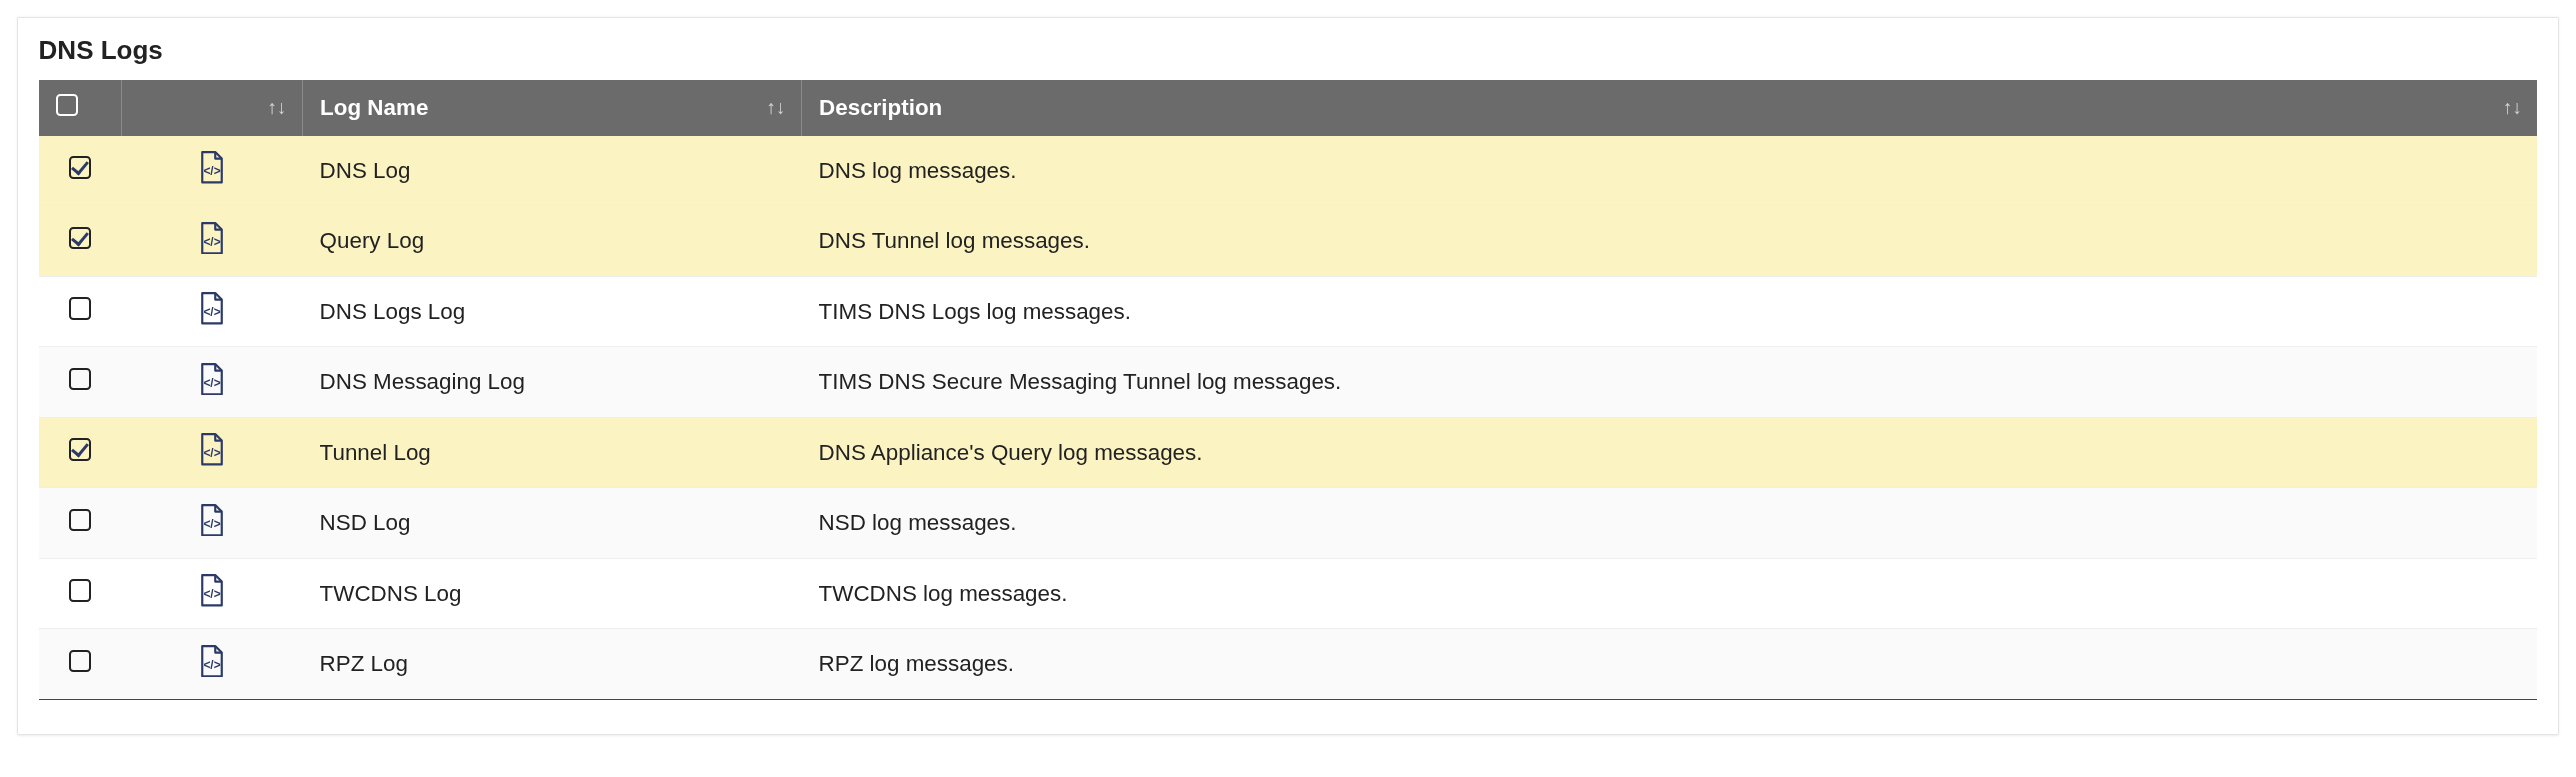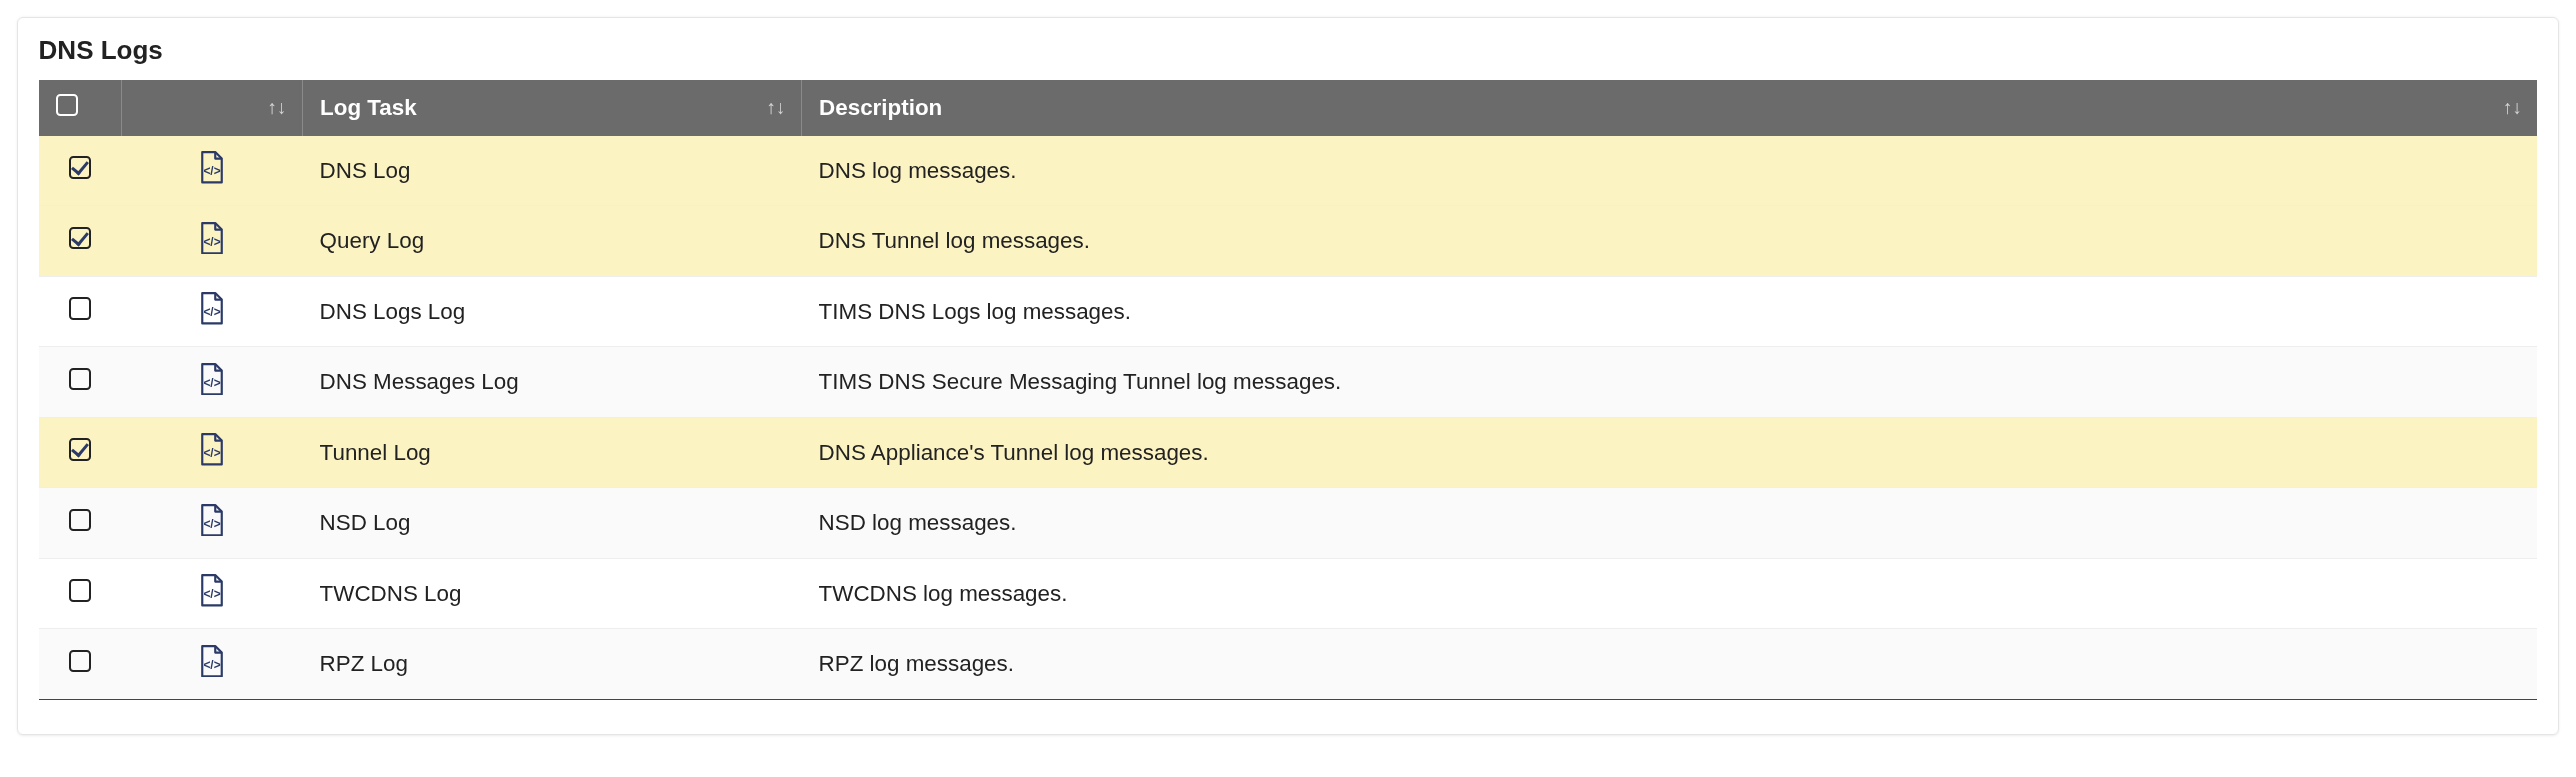--- a/index.html
+++ b/index.html
@@ -5,21 +5,21 @@
   * { box-sizing: border-box; }
   body {
     margin: 0;
     padding: 17px;
     font-family: Arial, Helvetica, sans-serif;
     background: #fff;
     color: #222;
   }
   .panel {
     border: 0.9px solid #e5e5e5;
-    border-radius: 6px;
+    border-radius: 1px;
     box-shadow: 0 0.9px 2.6px rgba(0,0,0,0.08);
     padding: 17px 20.6px 34px 20.6px;
   }
   .panel-title {
     font-size: 26px;
     font-weight: 700;
     margin: 0 0 13.8px 0;
     color: #222;
   }
   table.data {
@@ -115,21 +115,21 @@
     </colgroup>
     <thead>
       <tr>
         <th class="cb-cell">
           <span class="header-cb"></span>
         </th>
         <th>
           <span class="sort-arrows">↑↓</span>
         </th>
         <th>
-          <span>Log Task</span>
+          <span>Log Name</span>
           <span class="sort-arrows">↑↓</span>
         </th>
         <th>
           <span>Description</span>
           <span class="sort-arrows">↑↓</span>
         </th>
       </tr>
     </thead>
     <tbody id="rows">
         <tr class="selected">
@@ -166,33 +166,33 @@
           <td>TIMS DNS Logs log messages.</td>
         </tr>
         <tr>
           <td class="cb-cell"><span class="cb"></span></td>
           <td class="icon-cell"><span class="file-icon">
 <svg viewBox="0 0 24 30" fill="none" stroke="currentColor" stroke-width="2" stroke-linejoin="round" style="font-size:26px">
   <path d="M3 1 H15 L21 7 V29 H3 Z"></path>
   <path d="M15 1 V7 H21"></path>
   <text x="12" y="22" text-anchor="middle" font-size="11" font-family="Arial" fill="currentColor" stroke="none" font-weight="700">&lt;/&gt;</text>
 </svg></span></td>
-          <td>DNS Messages Log</td>
+          <td>DNS Messaging Log</td>
           <td>TIMS DNS Secure Messaging Tunnel log messages.</td>
         </tr>
         <tr class="selected">
           <td class="cb-cell"><span class="cb checked"></span></td>
           <td class="icon-cell"><span class="file-icon">
 <svg viewBox="0 0 24 30" fill="none" stroke="currentColor" stroke-width="2" stroke-linejoin="round" style="font-size:26px">
   <path d="M3 1 H15 L21 7 V29 H3 Z"></path>
   <path d="M15 1 V7 H21"></path>
   <text x="12" y="22" text-anchor="middle" font-size="11" font-family="Arial" fill="currentColor" stroke="none" font-weight="700">&lt;/&gt;</text>
 </svg></span></td>
           <td>Tunnel Log</td>
-          <td>DNS Appliance's Tunnel log messages.</td>
+          <td>DNS Appliance's Query log messages.</td>
         </tr>
         <tr>
           <td class="cb-cell"><span class="cb"></span></td>
           <td class="icon-cell"><span class="file-icon">
 <svg viewBox="0 0 24 30" fill="none" stroke="currentColor" stroke-width="2" stroke-linejoin="round" style="font-size:26px">
   <path d="M3 1 H15 L21 7 V29 H3 Z"></path>
   <path d="M15 1 V7 H21"></path>
   <text x="12" y="22" text-anchor="middle" font-size="11" font-family="Arial" fill="currentColor" stroke="none" font-weight="700">&lt;/&gt;</text>
 </svg></span></td>
           <td>NSD Log</td>

